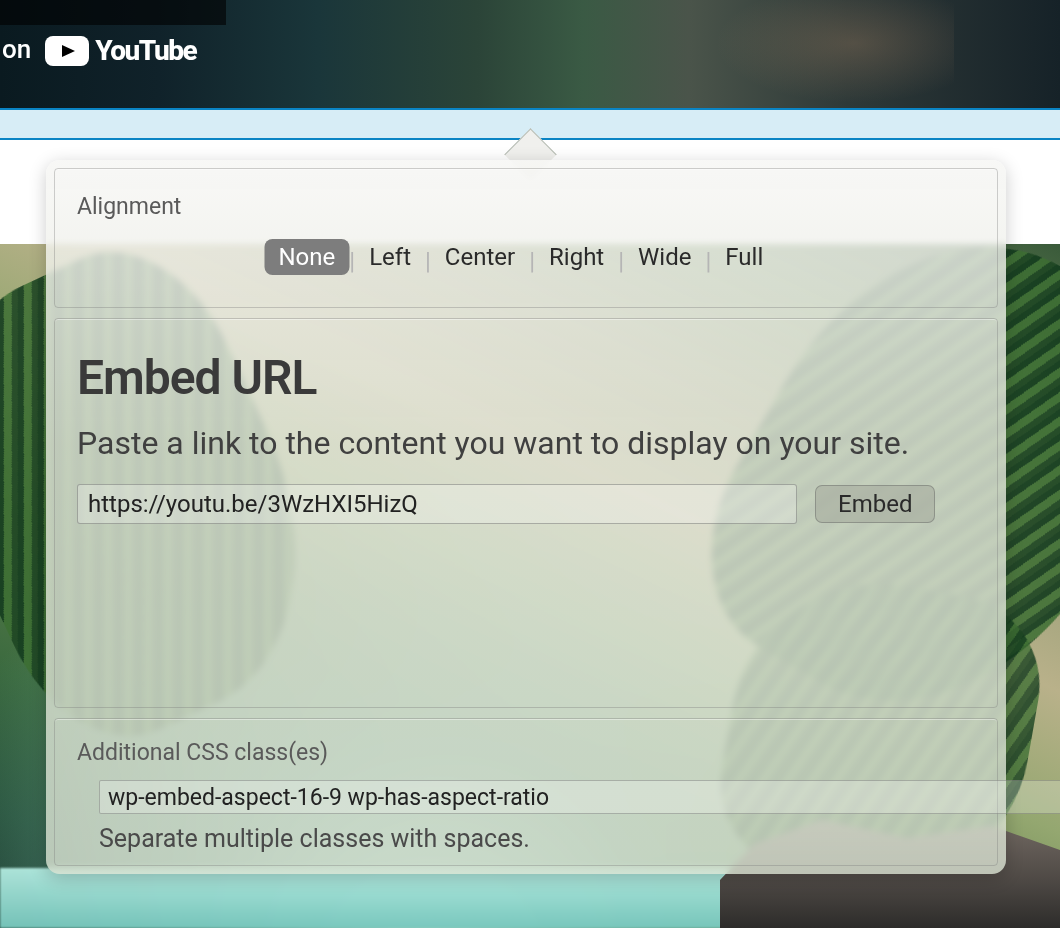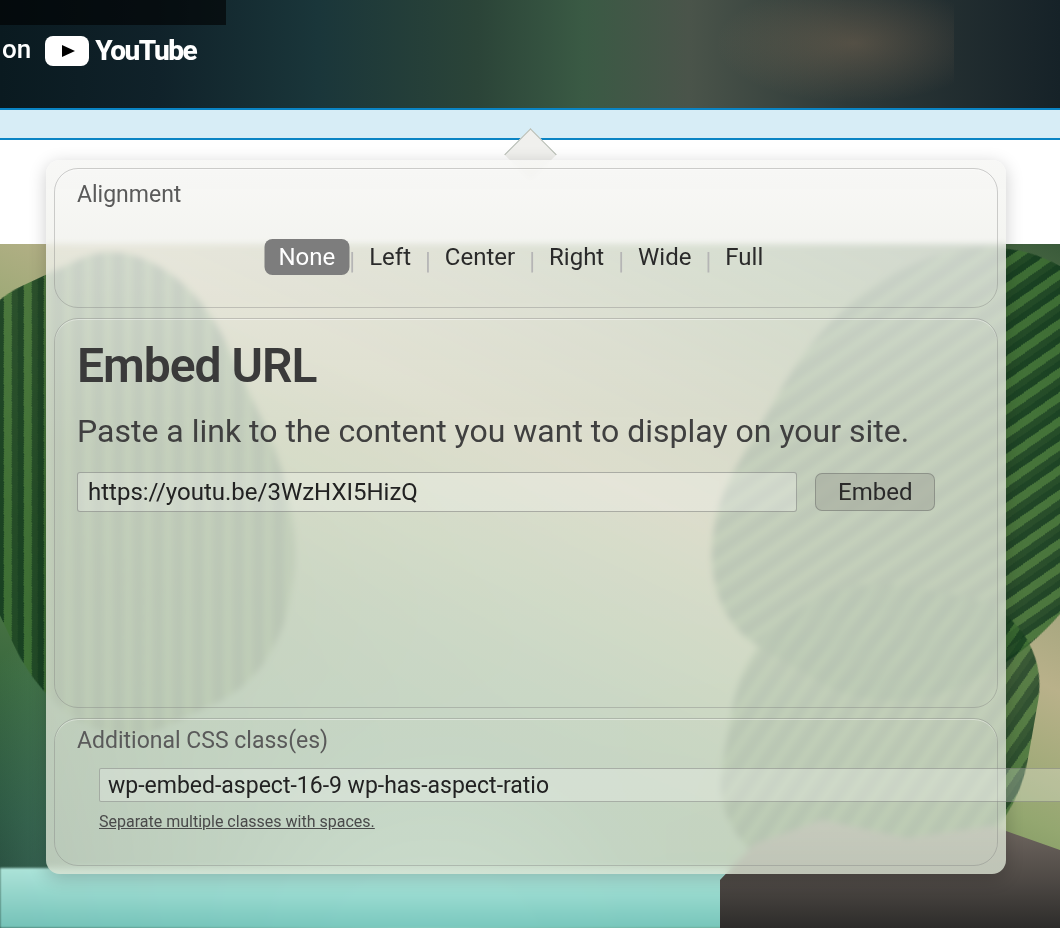--- a/index.html
+++ b/index.html
@@ -145,24 +145,24 @@
     border-radius: 14px;
     background: linear-gradient(180deg, rgba(246,246,244,0.82) 0%, rgba(230,233,222,0.8) 40%, rgba(218,226,210,0.8) 100%);
     box-shadow: 0 4px 18px rgba(0,0,0,0.2);
     backdrop-filter: blur(3px);
     padding: 8px;
     box-sizing: border-box;
   }
 
   .section {
     border: 1px solid rgba(120,120,120,0.35);
-    border-radius: 24px;
+    border-radius: 4px;
     box-shadow: inset 0 1px 0 rgba(255,255,255,0.4);
     margin-bottom: 10px;
-    padding: 8px 22px;
+    padding: 20px 22px;
     box-sizing: border-box;
   }
   .section:last-child { margin-bottom: 0; }
 
   
   .section.align {
     height: 140px;
     position: relative;
   }
   .align-label {
@@ -260,23 +260,22 @@
     height: 34px;
     border: 1px solid rgba(100,100,100,0.4);
     border-radius: 2px;
     background: rgba(255,255,255,0.25);
     box-sizing: border-box;
     outline: none;
     display: block;
   }
   .css-help {
     margin: 10px 0 0 22px;
-    font-size: 16px;
+    font-size: 25px;
     color: #4a4a4a;
-    text-decoration: underline;
   }
 </style>
 </head>
 <body>
 
 <div class="bg-video"></div>
 <div class="yt-overlay"></div>
 
 <div class="yt-watch">
   <span class="word">on</span>

